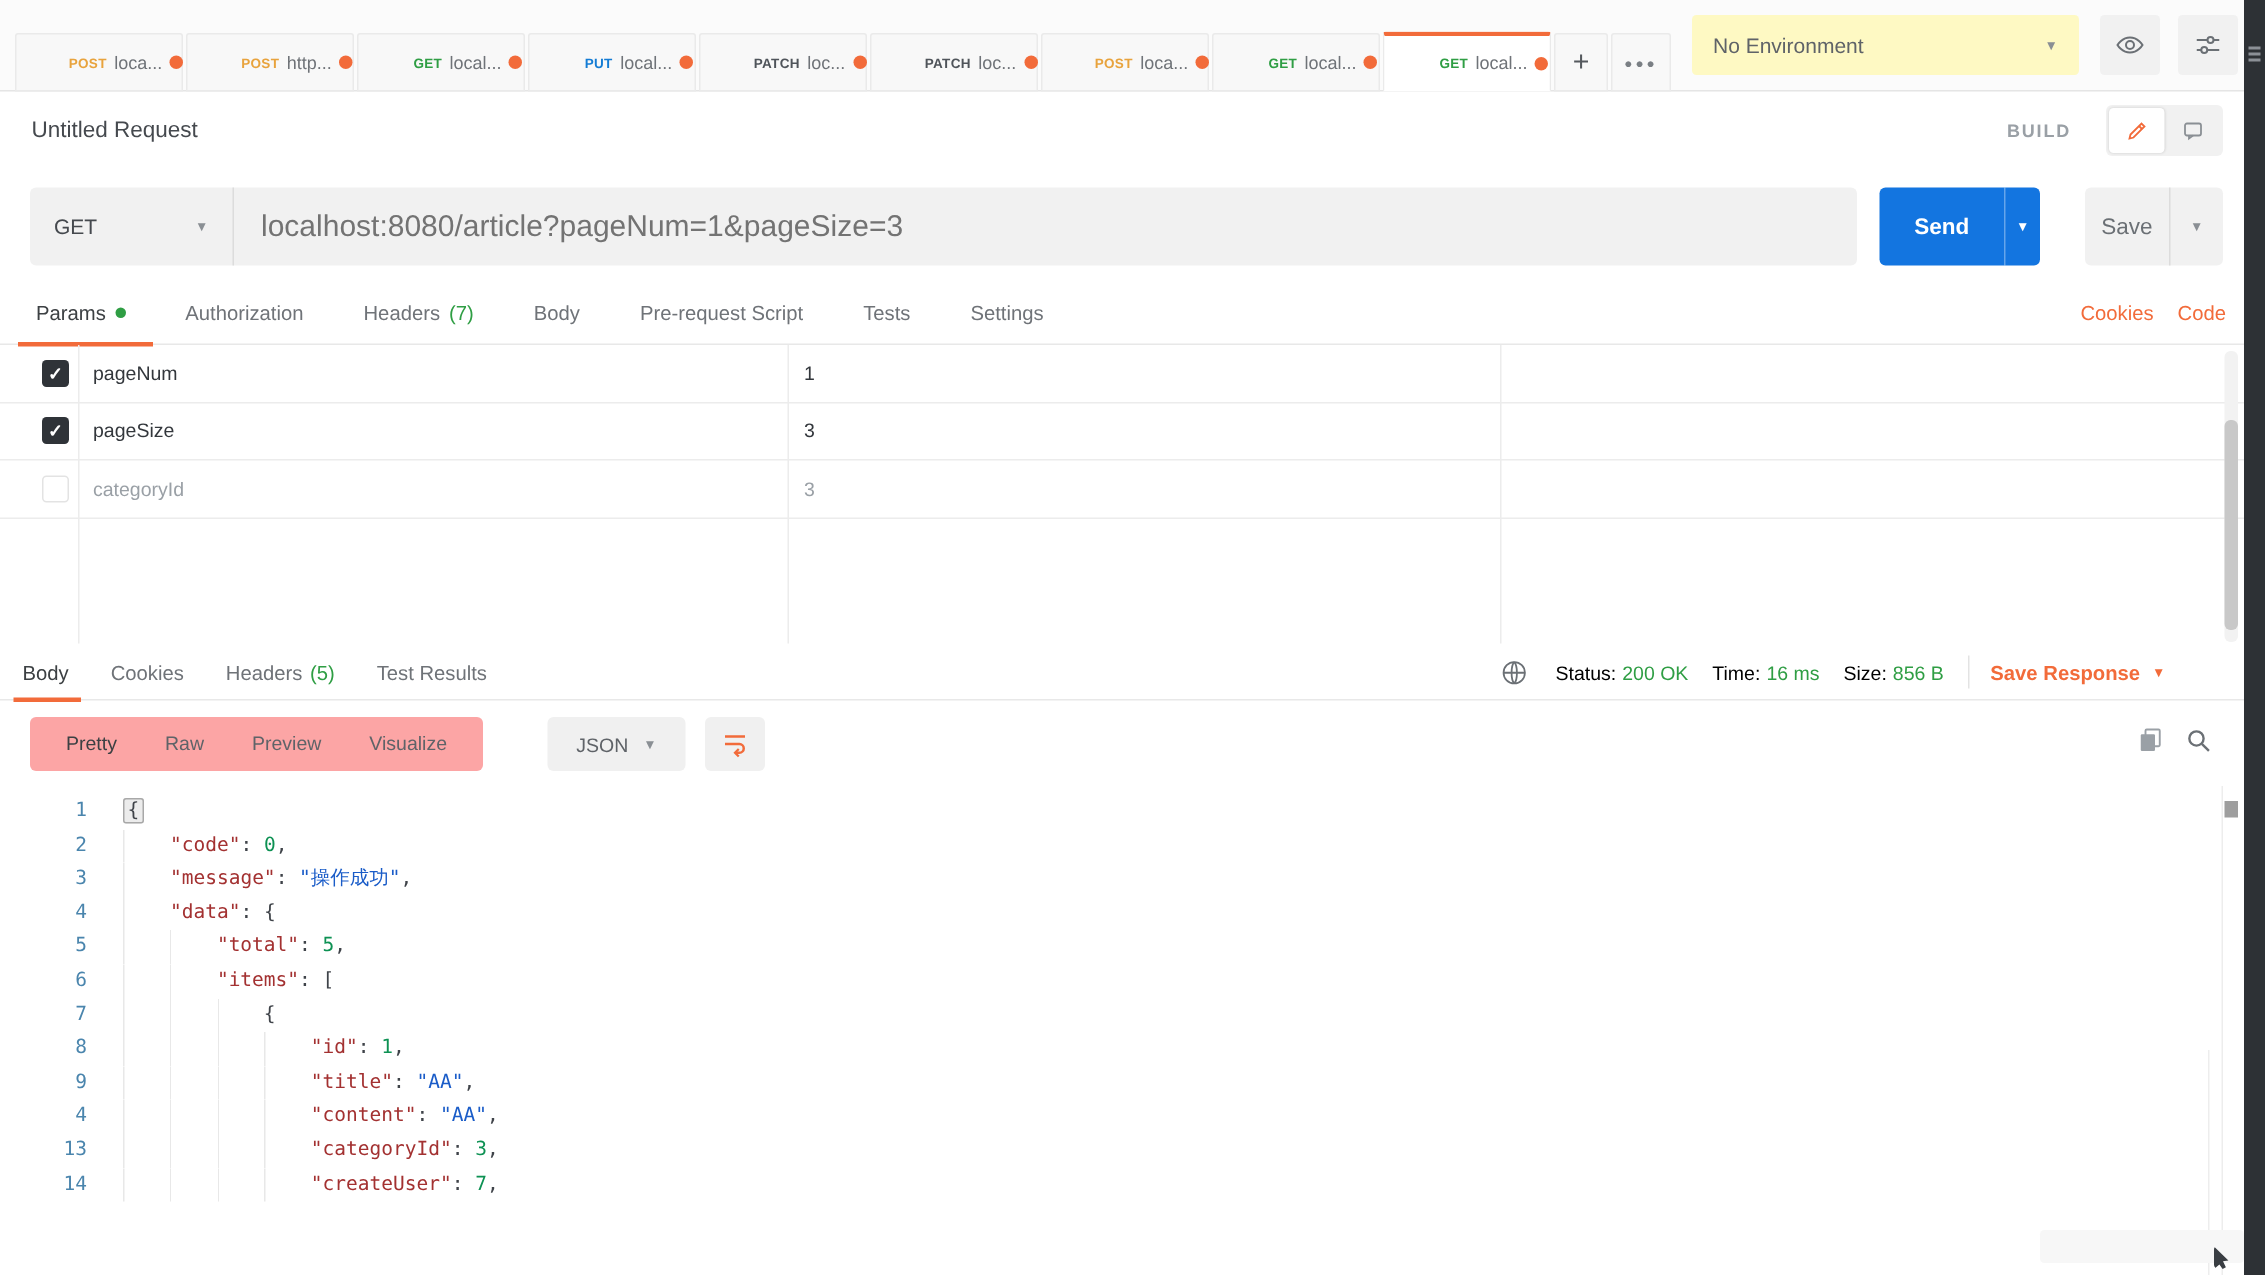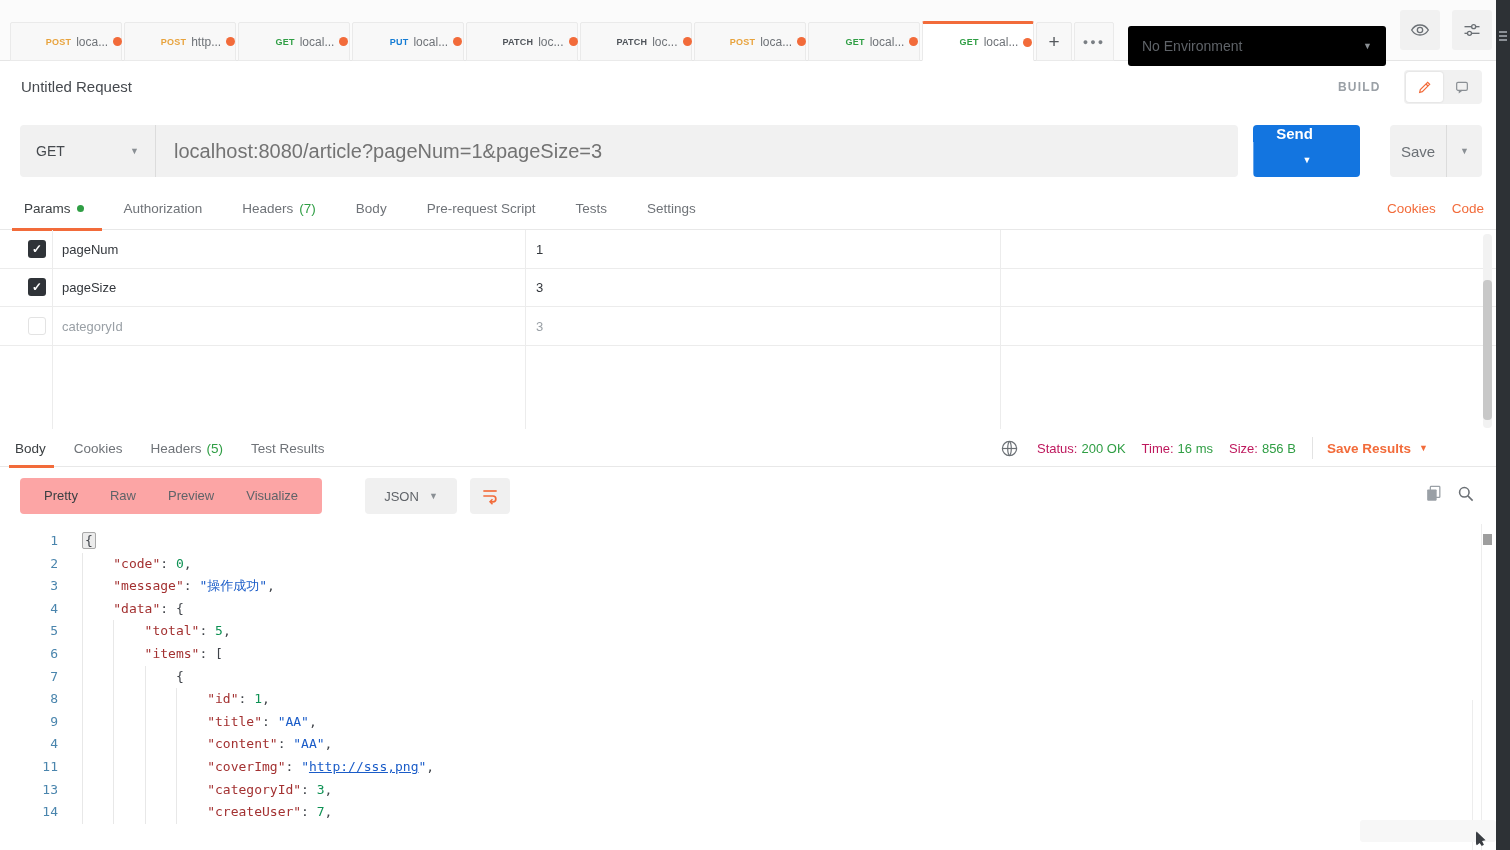--- a/index.html
+++ b/index.html
@@ -11,21 +11,21 @@
   .tab{box-sizing:border-box;width:112px;height:39px;margin-right:2px;background:#f8f8f8;border:1px solid #eaeaea;
        border-radius:2px 2px 0 0;display:flex;align-items:center;justify-content:center;gap:5px;cursor:pointer;}
   .tab.active{background:#fff;border-top:3px solid #f26b3a;border-bottom-color:#fff;height:40px;}
   .m{font-size:9px;font-weight:700;letter-spacing:.2px;padding-left:36px;}
   .m-POST{color:#e8a33d}.m-GET{color:#2f9e44}.m-PUT{color:#147cd4}.m-PATCH{color:#4f545a}
   .lbl{font-size:12px;color:#6f7378;white-space:nowrap;}
   .dot{width:9px;height:9px;border-radius:50%;background:#f26b3a;flex:none;}
   .tabbtn{box-sizing:border-box;width:36px;height:39px;margin-right:2px;background:#f8f8f8;border:1px solid #eaeaea;
        display:flex;align-items:center;justify-content:center;color:#55595e;font-size:19px;cursor:pointer;border-radius:2px 2px 0 0;}
   .tabbtn.more{width:40px;font-size:9px;letter-spacing:2px;color:#7a7f84;font-weight:700;}
-  .envselect{position:absolute;left:1128px;top:26px;width:258px;height:40px;background:#000000;border-radius:3px;
+  .envselect{position:absolute;left:1128px;top:10px;width:258px;height:40px;background:#fef9c3;border-radius:3px;
        display:flex;align-items:center;padding:0 14px;box-sizing:border-box;color:#5f6368;font-size:14px;cursor:pointer;gap:26px;}
   .caret{color:#8a8f94;font-size:9px;}
   .envselect .caret{margin-left:auto;}
   .iconbtn{position:absolute;top:10px;width:40px;height:40px;background:#f1f1f1;border-radius:3px;border:none;
        display:flex;align-items:center;justify-content:center;cursor:pointer;padding:0;}
   .iconbtn.eye{left:1400px}.iconbtn.sliders{left:1452px}
   
   .reqtitle{position:absolute;left:21px;top:78px;font-size:15px;color:#45494e;}
   .buildlbl{position:absolute;left:1338px;top:80px;font-size:12px;font-weight:700;letter-spacing:1.2px;color:#9aa0a6;}
   .editgroup{position:absolute;left:1404px;top:70px;width:78px;height:34px;background:#f1f1f1;border-radius:4px;
@@ -34,21 +34,21 @@
        box-shadow:0 0 2px rgba(0,0,0,.15);cursor:pointer;}
   .commentbtn{width:37px;display:flex;align-items:center;justify-content:center;cursor:pointer;}
   
   .urlbox{position:absolute;left:20px;top:125px;width:1218px;height:52px;background:#f1f1f1;border-radius:4px;
        display:flex;align-items:center;box-sizing:border-box;}
   .methodsel{width:136px;height:100%;display:flex;align-items:center;padding:0 16px;box-sizing:border-box;
        border-right:1px solid #dcdcdc;color:#45494e;font-size:14px;cursor:pointer;}
   .methodsel .caret{margin-left:auto;}
   .urltext{padding-left:18px;color:#737373;font-size:20px;cursor:text;}
   .sendbtn{position:absolute;left:1253px;top:125px;width:107px;height:52px;background:#1375e0;border-radius:4px;
-       display:flex;color:#fff;cursor:pointer;flex-direction:column;}
+       display:flex;color:#fff;cursor:pointer;}
   .sendbtn .main{width:83px;display:flex;align-items:center;justify-content:center;font-size:15px;font-weight:700;}
   .sendbtn .caretpart{flex:1;display:flex;align-items:center;justify-content:center;border-left:1px solid rgba(255,255,255,.35);font-size:9px;color:#fff;}
   .savebtn{position:absolute;left:1390px;top:125px;width:92px;height:52px;background:#f1f1f1;border-radius:4px;
        display:flex;color:#6b7075;cursor:pointer;}
   .savebtn .main{width:56px;display:flex;align-items:center;justify-content:center;font-size:15px;}
   .savebtn .caretpart{flex:1;display:flex;align-items:center;justify-content:center;border-left:1px solid #dcdcdc;font-size:9px;color:#8a8f94;}
   
   .reqtabs{position:absolute;left:0;top:186px;width:1496px;height:44px;border-bottom:1px solid #e8e8e8;box-sizing:border-box;}
   .rtabs{position:absolute;left:24px;top:0;height:44px;display:flex;gap:40px;align-items:center;}
   .rtab{position:relative;font-size:13.5px;color:#6f7378;height:100%;display:flex;align-items:center;gap:6px;cursor:pointer;white-space:nowrap;}
@@ -79,21 +79,21 @@
   .pscrolltrack{position:absolute;left:1483px;top:234px;width:9px;height:194px;background:#f2f2f2;border-radius:4px;}
   .pscrollthumb{position:absolute;left:1483px;top:280px;width:9px;height:140px;background:#c8c8c8;border-radius:4px;cursor:pointer;}
   
   .resbar{position:absolute;left:0;top:429px;width:1496px;height:38px;border-bottom:1px solid #e8e8e8;box-sizing:border-box;}
   .restabs{position:absolute;left:15px;top:0;height:38px;display:flex;gap:28px;align-items:center;}
   .restab{position:relative;font-size:13.5px;color:#6f7378;height:100%;display:flex;align-items:center;gap:5px;cursor:pointer;white-space:nowrap;}
   .restab.active{color:#3c4043;}
   .restab.active::after{content:"";position:absolute;left:-6px;right:-8px;bottom:-1px;height:3px;background:#f26b3a;}
   .resmeta{position:absolute;left:1000px;top:0;height:38px;display:flex;align-items:center;font-size:13px;}
   .globe{display:flex;align-items:center;margin-right:18px;cursor:pointer;}
-  .mlabel{color:#be185d;margin-right:4px;}
+  .mlabel{color:#000000;margin-right:4px;}
   .mval{color:#2f9e44;margin-right:16px;}
   .mdivider{width:1px;height:22px;background:#e3e3e3;margin:0 14px 0 0;}
   .saveresp{color:#f26b3a;font-size:13.5px;font-weight:600;display:flex;align-items:center;gap:8px;cursor:pointer;}
   .saveresp .ocaret{color:#f26b3a;font-size:9px;}
   
   .viewseg{position:absolute;left:20px;top:478px;height:36px;background:#fca5a5;border-radius:4px;display:flex;align-items:center;padding:0 8px;}
   .viewopt{padding:0 16px;font-size:13px;color:#5f6368;line-height:36px;cursor:pointer;}
   .viewopt.active{color:#3c4043;}
   .fmtsel{position:absolute;left:365px;top:478px;width:92px;height:36px;background:#f0f0f0;border-radius:4px;
        display:flex;align-items:center;justify-content:center;gap:10px;font-size:13px;color:#5f6368;cursor:pointer;}
@@ -326,21 +326,21 @@
           </svg>
       </span>
       <span class="mlabel">Status:</span>
       <span class="mval">200 OK</span>
       <span class="mlabel">Time:</span>
       <span class="mval">16 ms</span>
       <span class="mlabel">Size:</span>
       <span class="mval">856 B</span>
       <span class="mdivider"></span>
       <span class="saveresp">
-        <span>Save Results</span>
+        <span>Save Response</span>
         <span class="ocaret">▼</span>
       </span>
     </div>
   </div>
 
   <div class="viewseg">
       <span class="viewopt active">Pretty</span>
       <span class="viewopt">Raw</span>
       <span class="viewopt">Preview</span>
       <span class="viewopt">Visualize</span>
@@ -405,24 +405,20 @@
         </div>
         <div class="cline">
           <span class="ln">9</span>
           <span class="ct"><span class="ind"></span><span class="ind"></span><span class="ind"></span><span class="ind"></span><span class="tk-k">"title"</span><span class="tk-p">: </span><span class="tk-s">"AA"</span><span class="tk-p">,</span></span>
         </div>
         <div class="cline">
           <span class="ln">4</span>
           <span class="ct"><span class="ind"></span><span class="ind"></span><span class="ind"></span><span class="ind"></span><span class="tk-k">"content"</span><span class="tk-p">: </span><span class="tk-s">"AA"</span><span class="tk-p">,</span></span>
         </div>
         <div class="cline">
-          <span class="ln">11</span>
-          <span class="ct"><span class="ind"></span><span class="ind"></span><span class="ind"></span><span class="ind"></span><span class="tk-k">"coverImg"</span><span class="tk-p">: </span><span class="tk-s">"</span><span class="tk-link">http://sss,png</span><span class="tk-s">"</span><span class="tk-p">,</span></span>
-        </div>
-        <div class="cline">
           <span class="ln">13</span>
           <span class="ct"><span class="ind"></span><span class="ind"></span><span class="ind"></span><span class="ind"></span><span class="tk-k">"categoryId"</span><span class="tk-p">: </span><span class="tk-n">3</span><span class="tk-p">,</span></span>
         </div>
         <div class="cline">
           <span class="ln">14</span>
           <span class="ct"><span class="ind"></span><span class="ind"></span><span class="ind"></span><span class="ind"></span><span class="tk-k">"createUser"</span><span class="tk-p">: </span><span class="tk-n">7</span><span class="tk-p">,</span></span>
         </div>
       </div>
   </div>
   <div class="resscrolltrack"></div>

